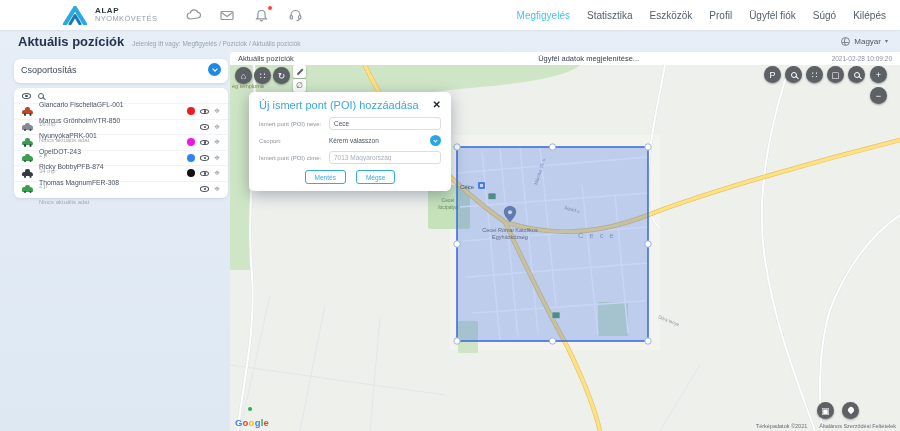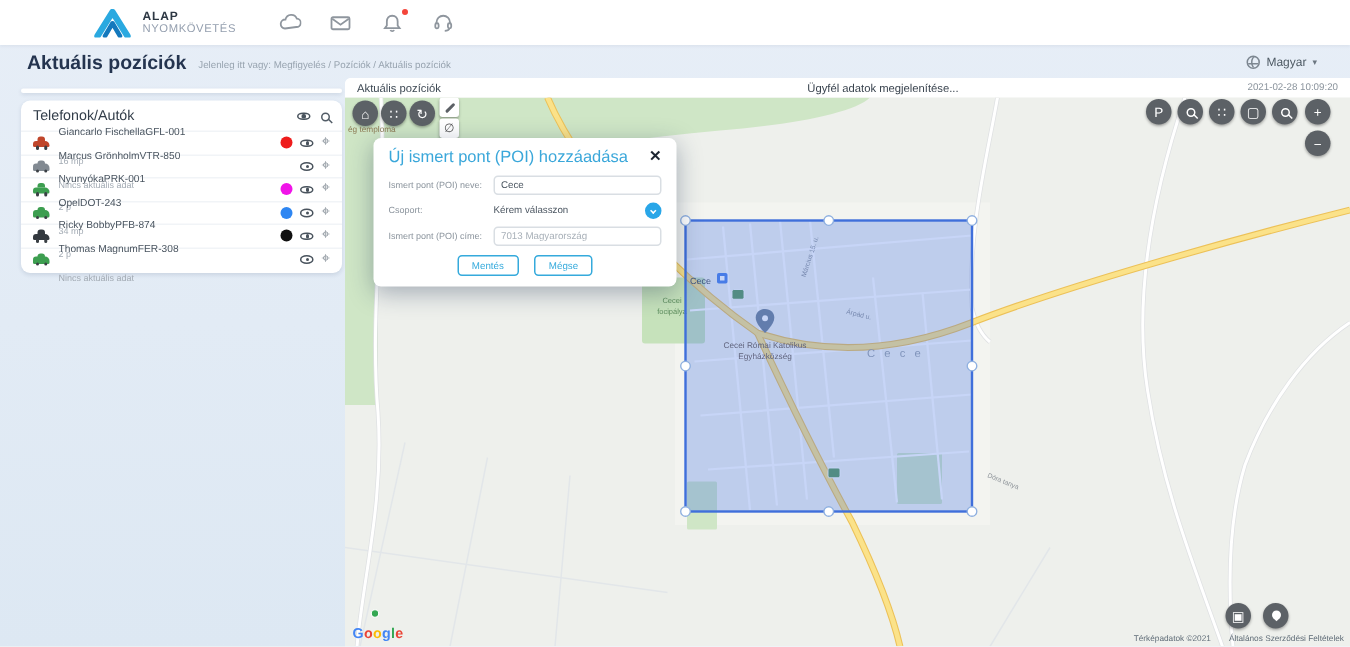--- a/index.html
+++ b/index.html
@@ -24,21 +24,21 @@
   .nav{margin-left:auto;display:flex;gap:17px;font-size:10px;color:#53606c}
   .nav span{cursor:pointer;white-space:nowrap}
   .nav .active{color:#49c1ea}
 
   
   .subheader{position:absolute;top:30px;left:0;right:0;height:22px;display:flex;
              align-items:center;padding:0 12px;z-index:5}
   .page-title{font-size:13px;font-weight:bold;color:#24344f;margin-left:6px}
   .breadcrumb{font-size:6.5px;color:#98a4b0;margin-left:8px;margin-top:4px}
   .lang{margin-left:auto;display:flex;align-items:flex-start;gap:4px;font-size:8px;
-        color:#4e5a64;margin-right:10px;cursor:pointer}
+        color:#4e5a64;cursor:pointer}
   .globe{width:9px;height:9px;border:1px solid #7d8791;border-radius:50%;position:relative;overflow:hidden;flex:none}
   .globe::before{content:'';position:absolute;left:0;right:0;top:4px;height:1px;background:#7d8791}
   .globe::after{content:'';position:absolute;top:-1px;bottom:-1px;left:2px;width:4px;
                 border:1px solid #7d8791;border-radius:50%}
   .chev{font-size:6px;color:#6b7680}
 
   
   .sidebar{position:absolute;left:14px;top:59px;width:214px;z-index:5}
   .card{background:#fff;border-radius:6px;box-shadow:0 1px 3px rgba(25,50,90,.12)}
   .group-card{margin-bottom:5px;overflow:hidden;padding-bottom:3px}
@@ -157,39 +157,53 @@
     </div>
     <div class="hicon">
       <svg width="13" height="13" viewBox="0 0 13 13">
           <path d="M2,7 V6 a4.5,4.5 0 0 1 9,0 V7"></path>
           <rect x="1.2" y="6.5" width="2.2" height="3.4" rx="1"></rect>
           <rect x="9.6" y="6.5" width="2.2" height="3.4" rx="1"></rect>
           <path d="M10.7,10 a3.5,2.2 0 0 1 -3.2,1.6"></path>
         </svg>
     </div>
   </div>
+  <div class="nav">
+    <span class="active">Megfigyelés</span>
+    <span>Statisztika</span>
+    <span>Eszközök</span>
+    <span>Profil</span>
+    <span>Ügyfél fiók</span>
+    <span>Súgó</span>
+    <span>Kilépés</span>
+  </div>
 </div>
 
 <div class="subheader">
   <span class="page-title">Aktuális pozíciók</span>
   <span class="breadcrumb">Jelenleg itt vagy: Megfigyelés / Pozíciók / Aktuális pozíciók</span>
   <div class="lang">
     <span class="globe"></span>
     <span>Magyar</span>
     <span class="chev">▾</span>
   </div>
 </div>
 
 <div class="sidebar">
   <div class="card group-card">
+    <div class="group-head">
+      <span class="group-title">Csoportosítás</span>
+      <span class="circle-btn">
+          <span class="chev-down"></span>
+        </span>
+    </div>
   </div>
 
   <div class="card dev-card">
     <div class="dev-head">
-      <span class="dev-title">Telefonok/Autók</span>
       <span class="eye"></span>
       <span class="mag"></span>
     </div>
 
     <div class="dev-row">
       <span class="car" style="background-color: rgb(192, 70, 43);"></span>
       <span class="dev-info"><span class="dev-name">Giancarlo FischellaGFL-001</span><br>
         <span class="dev-status">16 mp</span></span>
       <span class="row-icons">
         <span class="dot" style="background-color: rgb(238, 28, 28);"></span>

